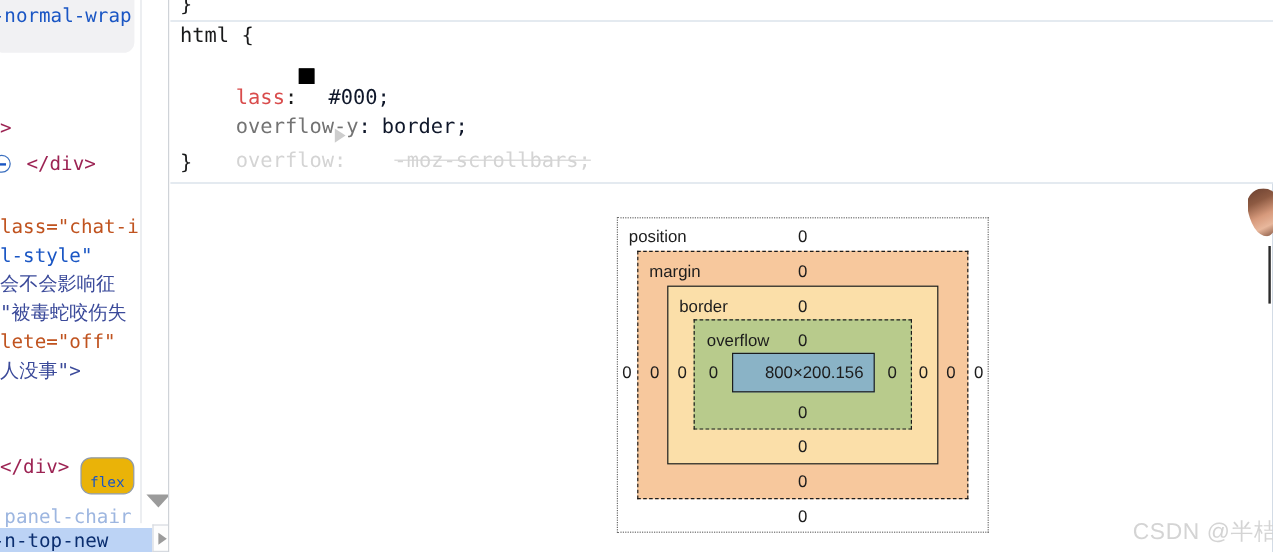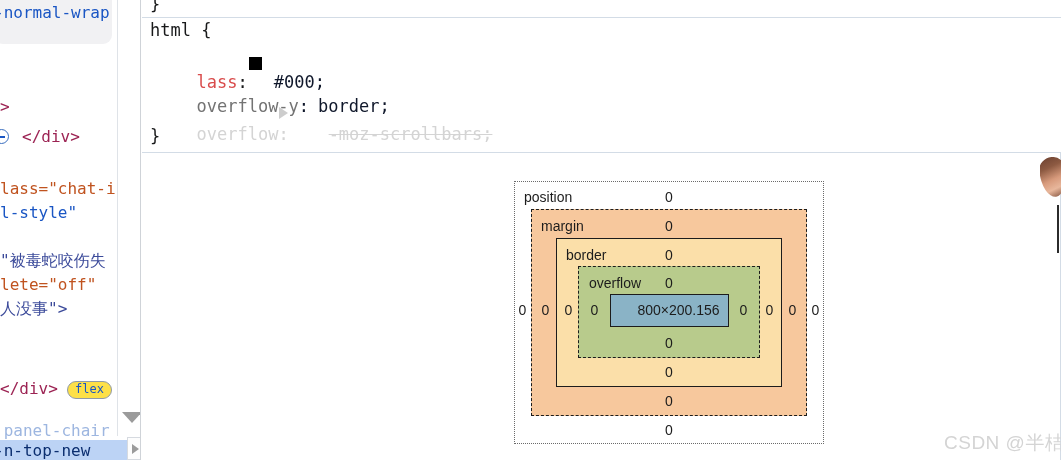--- a/index.html
+++ b/index.html
@@ -67,25 +67,25 @@
     width: 7px; height: 2.6px;
     background: #1a56c4;
   }
 
   
   #flex-badge {
     position: absolute;
     left: 67px; top: 381px;
     border: 1px solid #8f9aa8;
     border-radius: 9px;
-    padding: 1px 7px 2px 7px;
+    padding: 14px 7px 2px 7px;
     font-family: "DejaVu Sans Mono", monospace;
     font-size: 12px;
     color: #1a56c4;
-    background: #fde047;
+    background: #eab308;
     line-height: 13px;
   }
 
   
   #selected-row {
     position: absolute;
     left: 0; top: 440px;
     width: 127px; height: 20px;
     background: #bcd3f5;
   }
@@ -301,20 +301,21 @@
     <span class="ac-text">-normal-wrap</span>
   </div>
 
   <div class="ln c-tag" style="top:97px;">&gt;</div>
 
   <div id="expander-circle"></div>
   <div class="ln c-tag" style="top:127px; left:22px;">&lt;/div&gt;</div>
 
   <div class="ln c-attr" style="top:179px;">lass="chat-i</div>
   <div class="ln c-val" style="top:203px;">l-style"</div>
+  <div class="ln c-text" style="top:227px;">会不会影响征</div>
   <div class="ln c-text" style="top:251px;">"被毒蛇咬伤失</div>
   <div class="ln c-attr" style="top:275px;">lete="off"</div>
   <div class="ln c-text" style="top:299px;">人没事"&gt;</div>
 
   <div class="ln c-tag" style="top:379px;">&lt;/div&gt;</div>
   <div id="flex-badge">flex</div>
 
   <div id="ghost-row">'panel-chair</div>
 
   <div id="left-gutter"></div>

